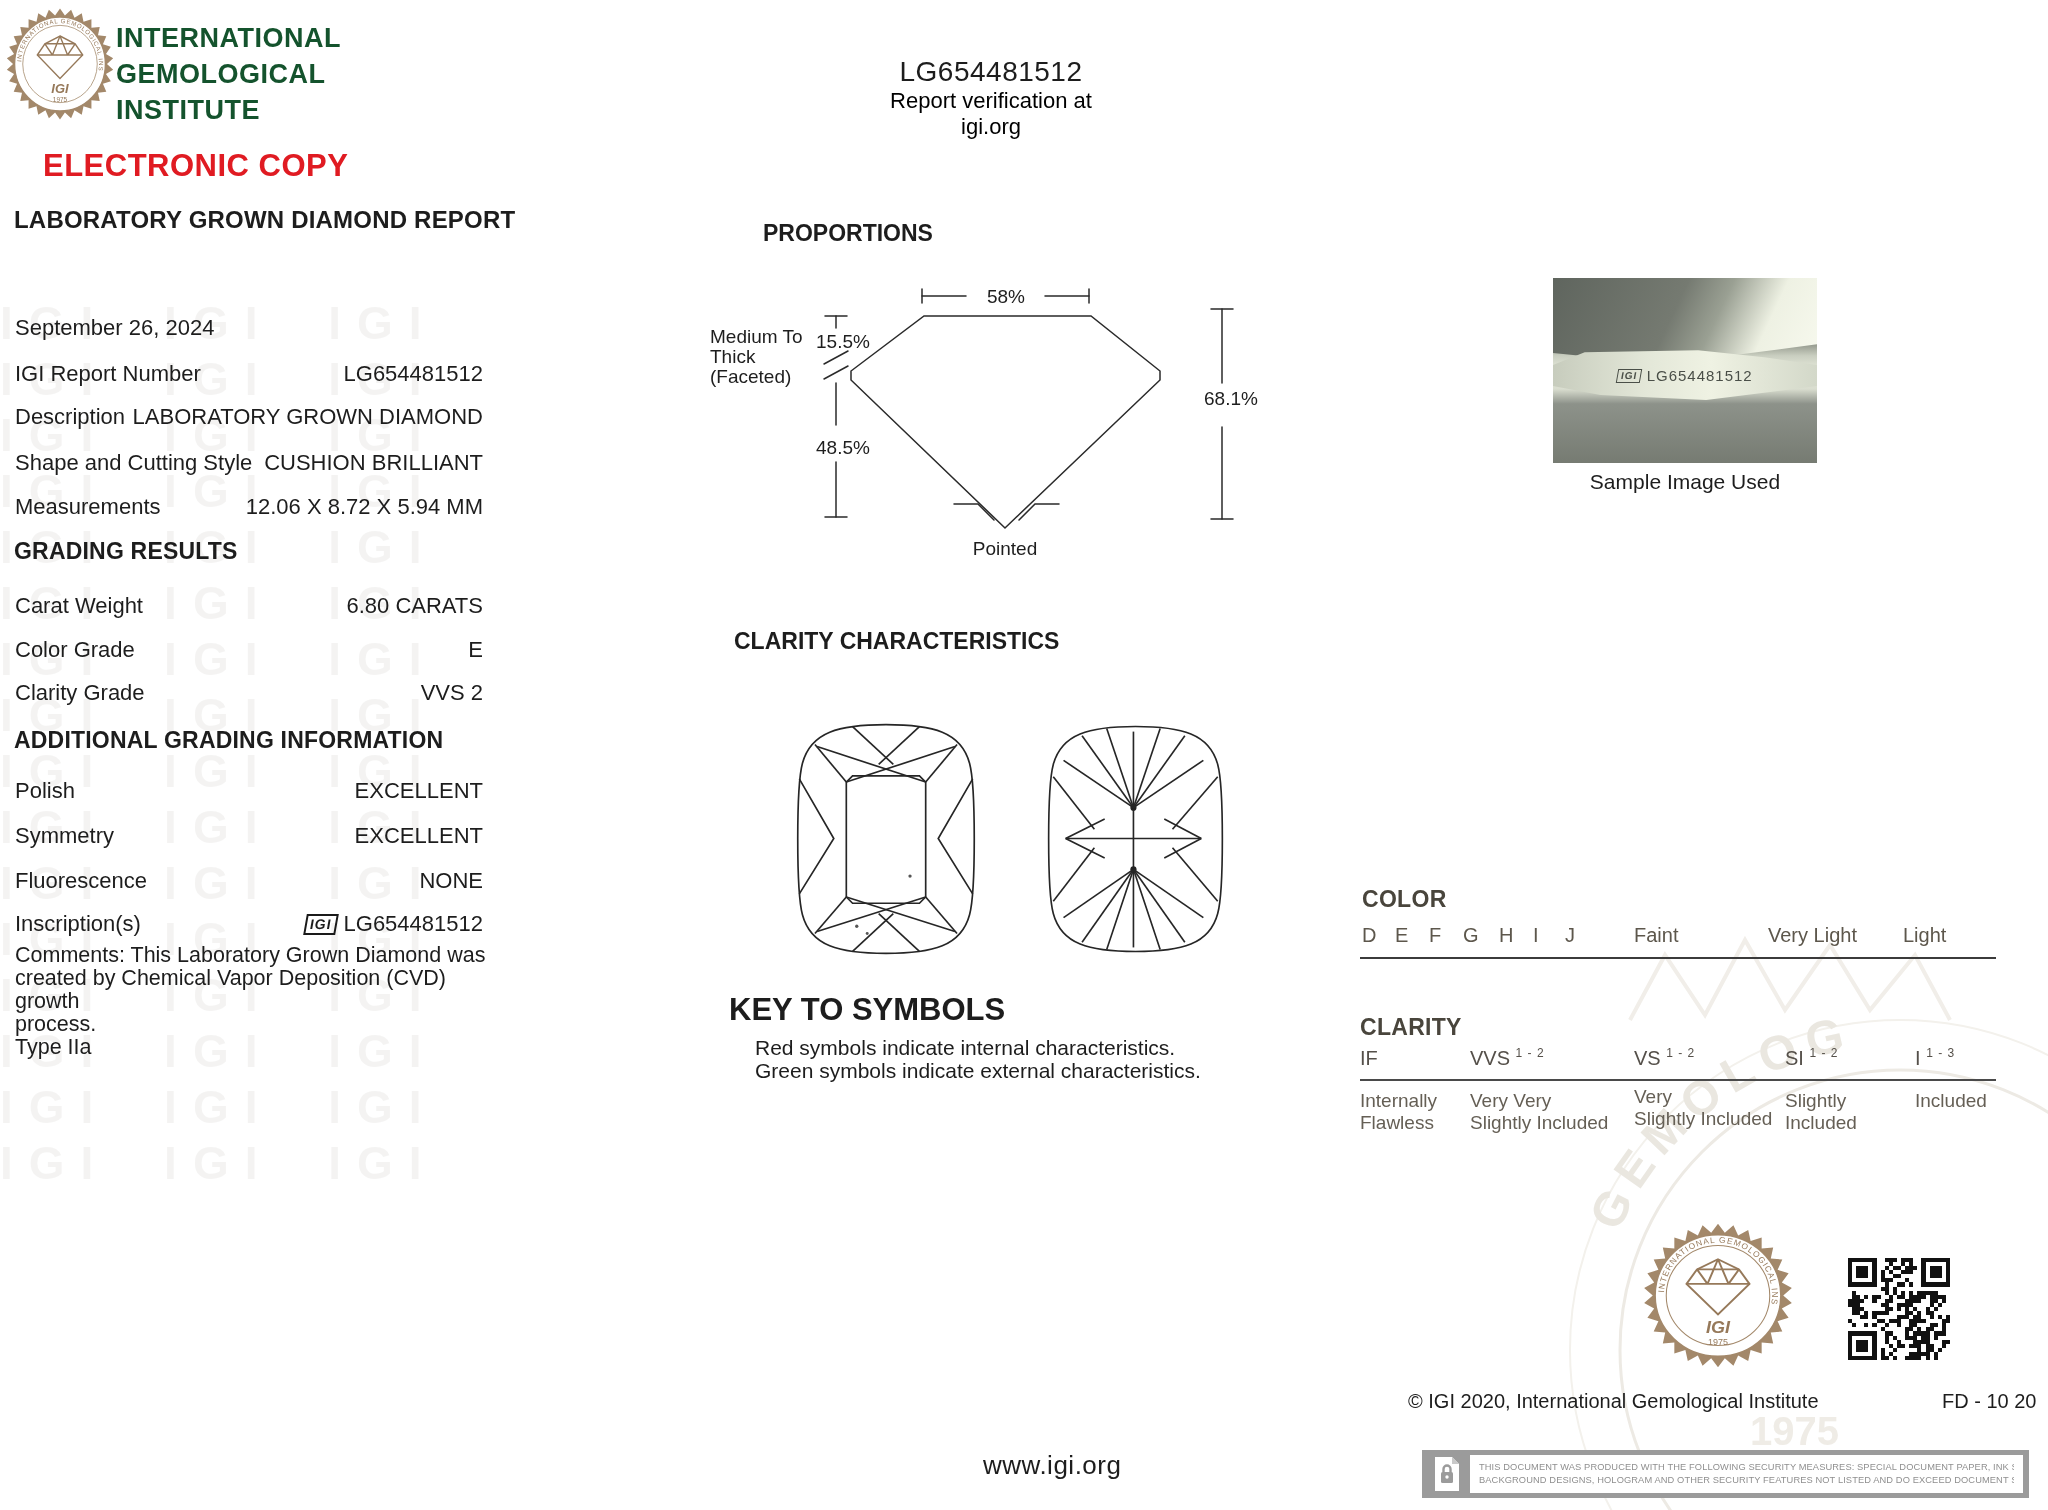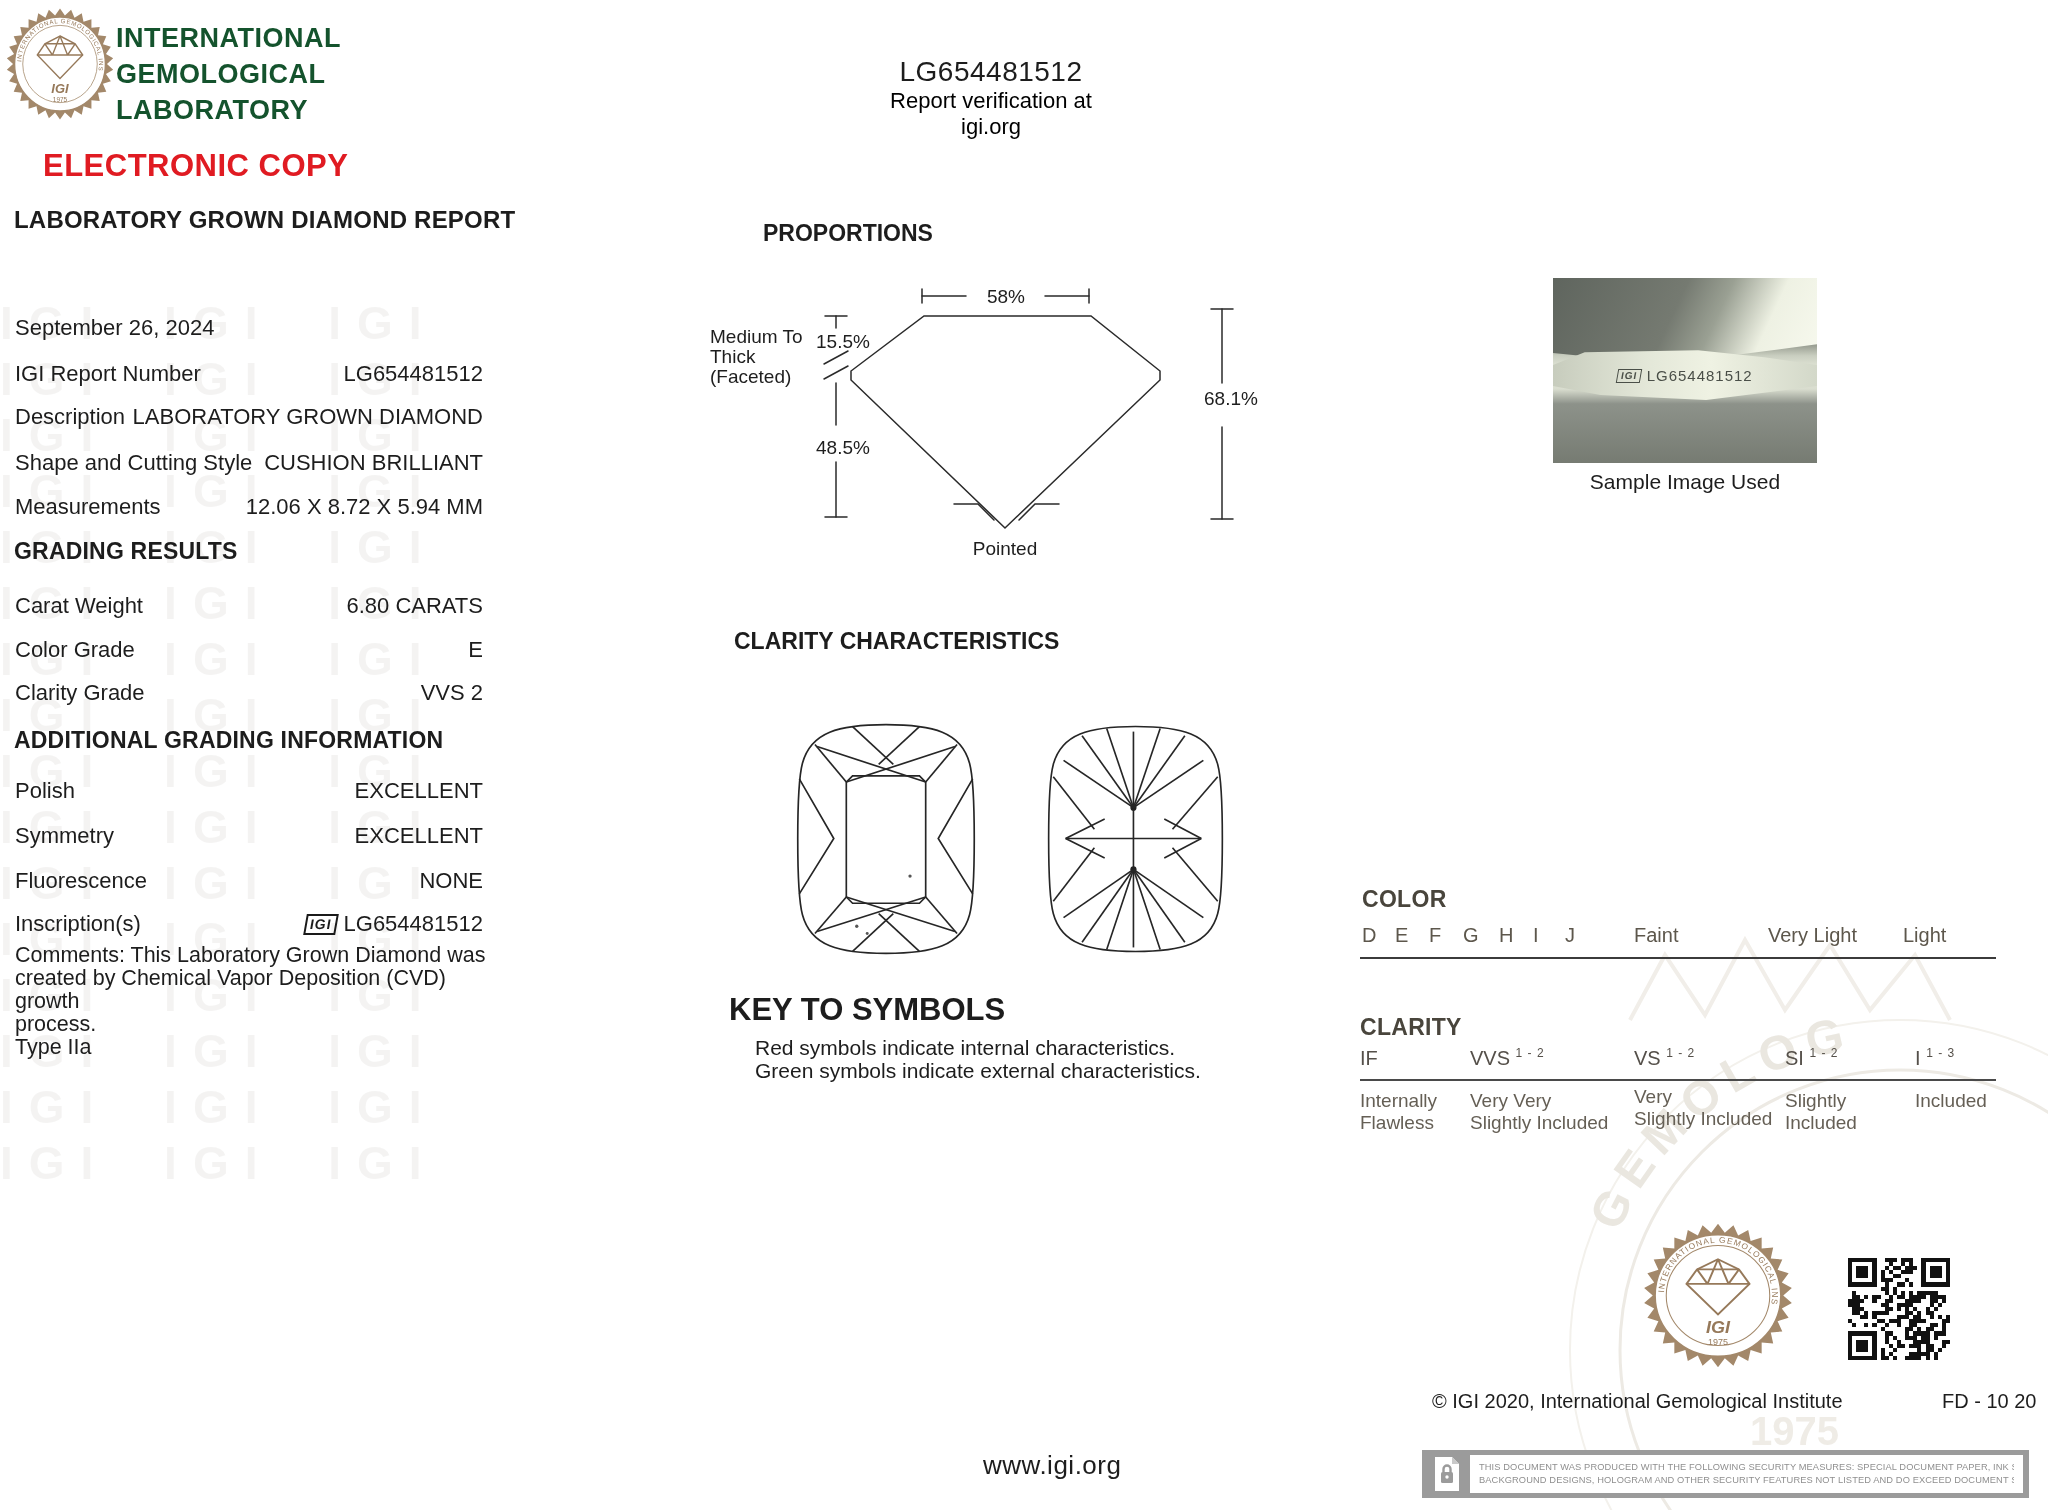--- a/index.html
+++ b/index.html
@@ -55,21 +55,21 @@
   .wm-right{left:1500px;top:880px;z-index:0;}
   .scale-head{font-size:23px;font-weight:700;color:#49453c;letter-spacing:.3px;z-index:2;}
   .scale-item{position:absolute;font-size:20px;color:#5d574c;white-space:nowrap;z-index:2;}
   .scale-line{position:absolute;height:2px;background:#3b3b3b;z-index:2;}
   .cl-code{position:absolute;font-size:20px;color:#55504a;white-space:nowrap;z-index:2;}
   .cl-code sup{font-size:12px;letter-spacing:1px;}
   .cl-desc{position:absolute;font-size:19px;line-height:22px;color:#655f55;white-space:nowrap;z-index:2;}
   
   .seal-slot{left:1643px;top:1223px;width:150px;height:145px;z-index:2;}
   .qr{left:1848px;top:1256px;width:102px;height:106px;z-index:2;}
-  .copyright{left:1408px;top:1390px;font-size:20px;z-index:2;margin-left:24px;}
+  .copyright{left:1408px;top:1390px;font-size:20px;z-index:2;}
   .formcode{left:1942px;top:1390px;font-size:20px;z-index:2;}
   .website{left:983px;top:1450px;font-size:26px;font-weight:400;letter-spacing:.5px;}
   .sec-strip{left:1422px;top:1450px;width:607px;height:48px;background:#9b9b9b;z-index:2;}
   .sec-icon{position:absolute;left:7px;top:5px;width:36px;height:38px;}
   .sec-inner{position:absolute;left:48px;top:5px;right:6px;bottom:5px;background:#ffffff;
     display:flex;flex-direction:column;justify-content:center;padding:0 9px;box-sizing:border-box;}
   .sec-inner div{font-size:9.3px;line-height:13px;color:#8f8f8f;letter-spacing:.1px;white-space:nowrap;overflow:hidden;}
 </style>
 </head>
 <body>
@@ -86,21 +86,21 @@
         <path d="M50,25 L64,32 L71,42 L50,63 L29,42 L36,32 Z"></path>
         <path d="M36,32 L64,32 M29,42 L71,42 M50,25 L43,42 M50,25 L57,42 M36,32 L43,42 M64,32 L57,42"></path>
       </g>
       <text x="50" y="76" text-anchor="middle" font-size="12" font-weight="700" font-style="italic" fill="#96795a">IGI</text>
       <text x="50" y="84" text-anchor="middle" font-size="6" fill="#96795a">1975</text>
     </svg></div>
 
 <div class="abs inst-name">
   <div>INTERNATIONAL</div>
   <div>GEMOLOGICAL</div>
-  <div>LABORATORY</div>
+  <div>INSTITUTE</div>
 </div>
 
 <div class="abs electronic">ELECTRONIC COPY</div>
 <div class="abs report-title">LABORATORY GROWN DIAMOND REPORT</div>
 
 <div class="abs top-center">
   <div class="top-number">LG654481512</div>
   <div class="top-verify">Report verification at igi.org</div>
 </div>
 

